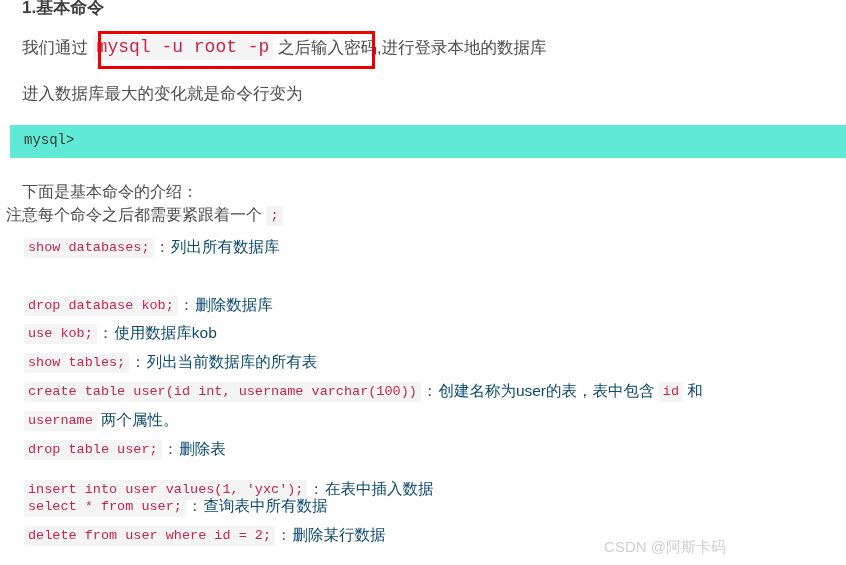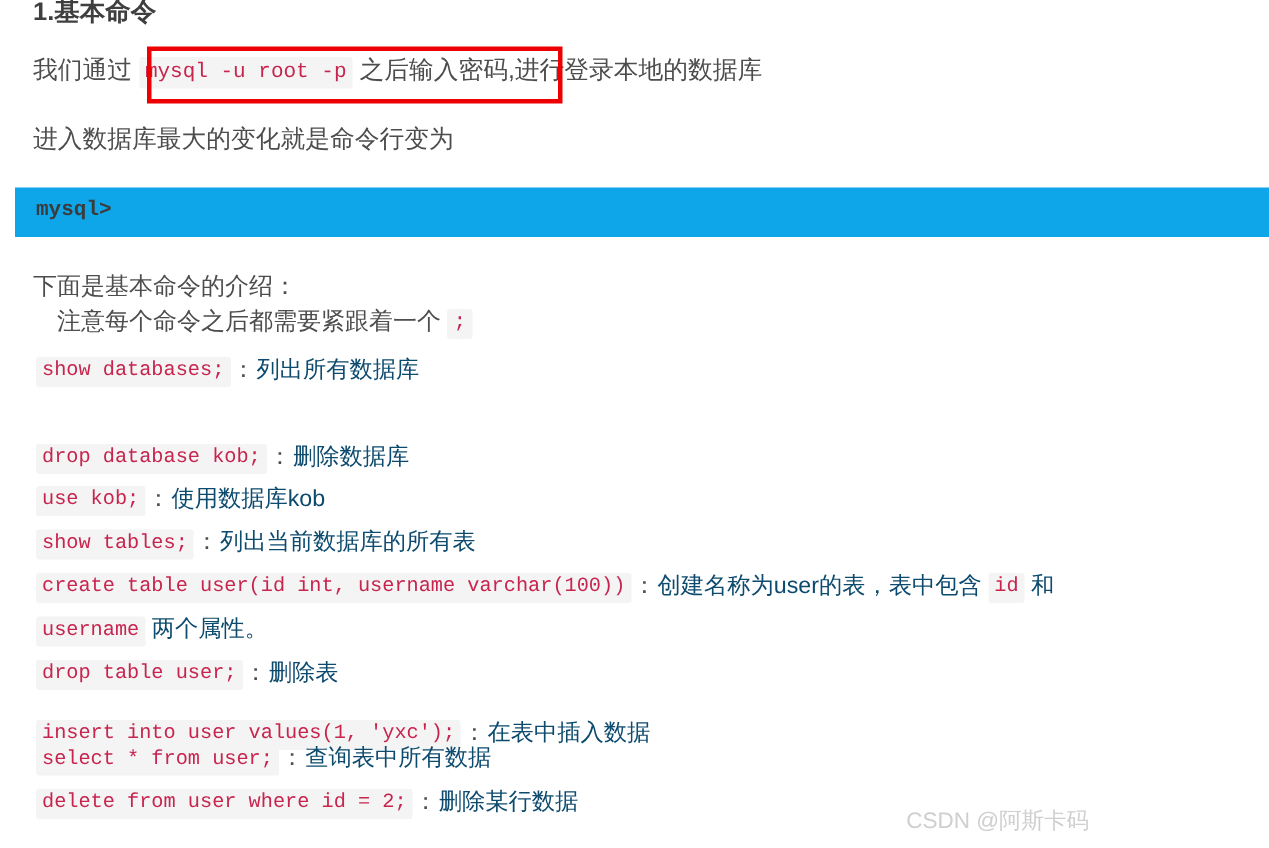--- a/index.html
+++ b/index.html
@@ -33,32 +33,31 @@
   .para {
     position: absolute;
     font-size: 16.5px;
     color: #4d4d4d;
     white-space: nowrap;
     line-height: 20px;
   }
   .p-intro { left: 22px; top: 37px; }
   .p-change { left: 22px; top: 83px; }
   .p-below { left: 22px; top: 182px; font-size: 16px;}
-  .p-note  { left: 38px; top: 205px; font-size: 16px;}
+  .p-note  { left: 6px; top: 205px; font-size: 16px;}
 
   
   .codeblock {
     position: absolute;
     left: 10px;
     top: 125px;
     width: 836px;
     height: 33px;
-    background: #0ea5e9;
+    background: #5eead4;
     box-sizing: border-box;
-    font-weight: bold;
   }
   .codeblock .cbtext {
     position: absolute;
     left: 14px;
     top: 7px;
     font-family: "Liberation Mono", "DejaVu Sans Mono", monospace;
     font-size: 14px;
     color: #3b3b3b;
     white-space: pre;
   }
@@ -68,21 +67,21 @@
     font-family: "Liberation Mono", "DejaVu Sans Mono", monospace;
     font-size: 13.5px;
     color: #c7254e;
     background: #f4f4f4;
     padding: 2px 4px 3px 4px;
     border-radius: 2px;
     white-space: pre;
     vertical-align: 1px;
   }
   code.inline.big {
-    font-size: 14px;
+    font-size: 18px;
   }
 
   
   .cmdline {
     position: absolute;
     left: 24px;
     font-size: 16px;
     color: #4d4d4d;
     white-space: nowrap;
     line-height: 21px;

